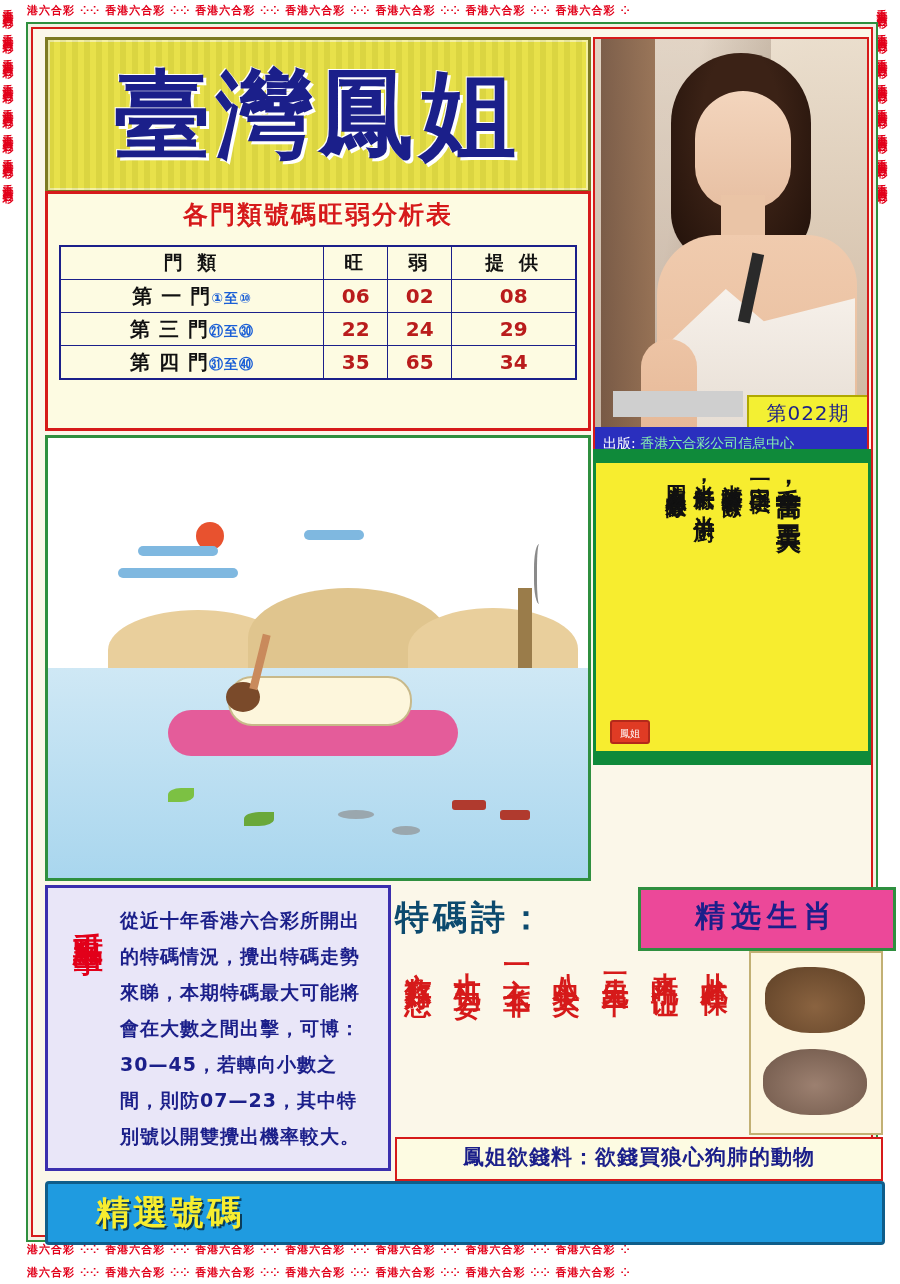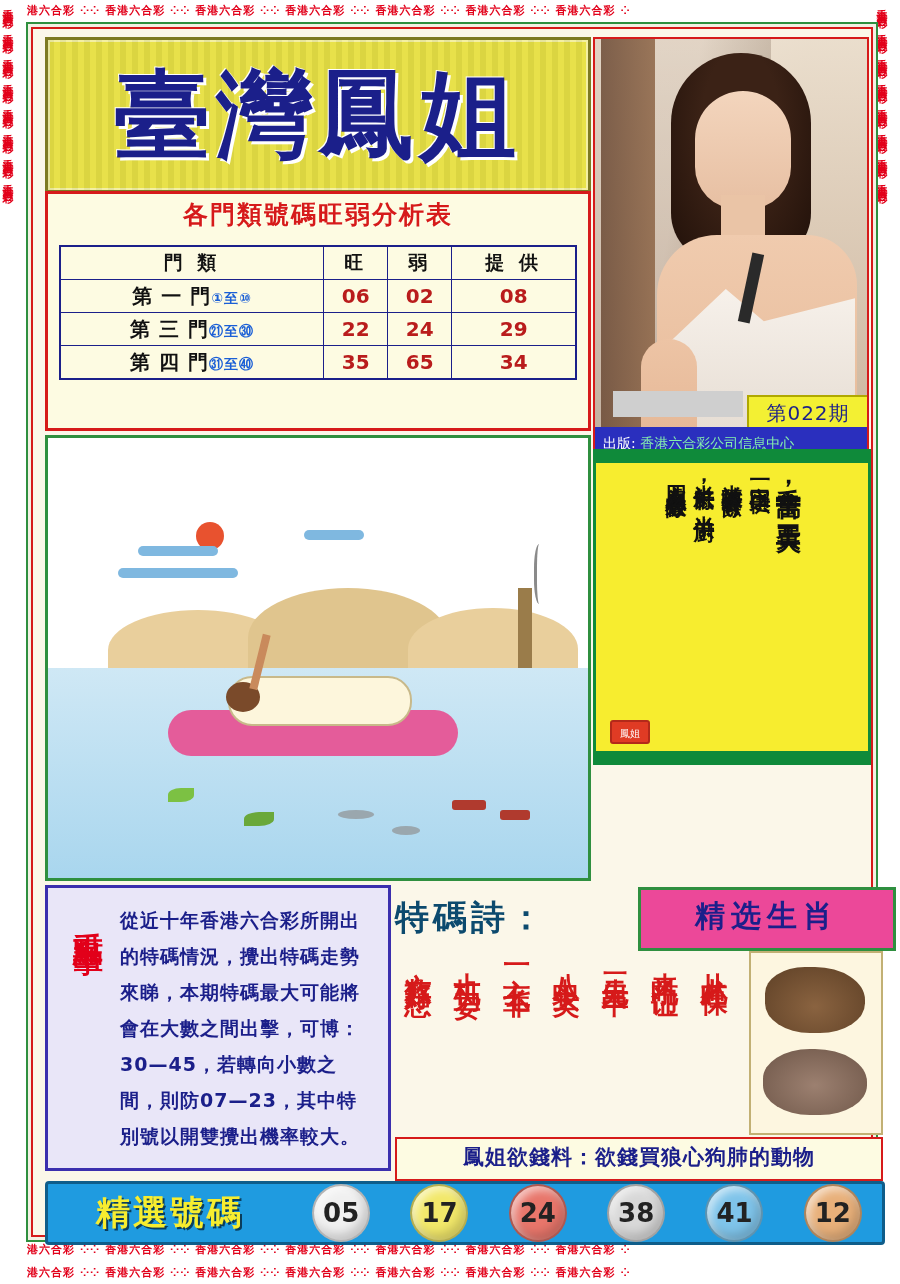--- a/index.html
+++ b/index.html
@@ -483,27 +483,19 @@
 
       <div class="animal-box">
         <div class="horse"></div>
         <div class="pig"></div>
       </div>
 
       <div class="money-row">鳳姐欲錢料：欲錢買狼心狗肺的動物</div>
 
       <div class="bottom">
         <div class="lbl">精選號碼</div>
-        <div class="balls">
-          <div class="ball" style="background:#f0f0f0">05</div>
-          <div class="ball" style="background:#f2e86a">17</div>
-          <div class="ball" style="background:#e8766b">24</div>
-          <div class="ball" style="background:#d8d8d8">38</div>
-          <div class="ball" style="background:#7fc4ea">41</div>
-          <div class="ball" style="background:#e8b07a">12</div>
-        </div>
       </div>
 
     </div>
   </div>
 
 
 </div>
 
 </body></html>

